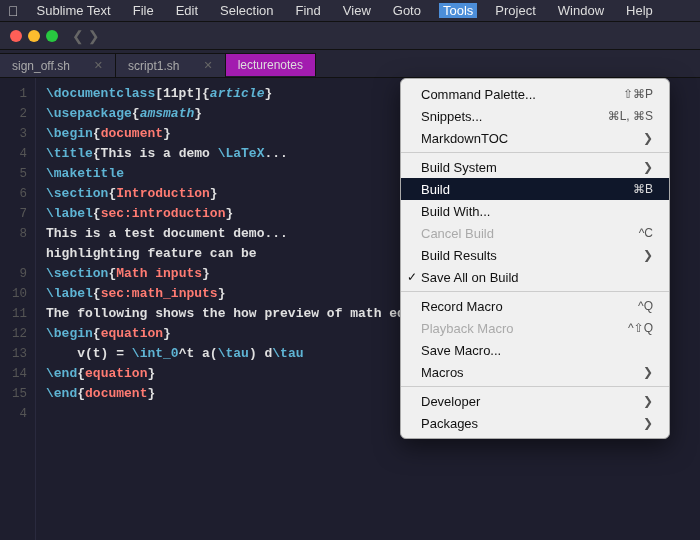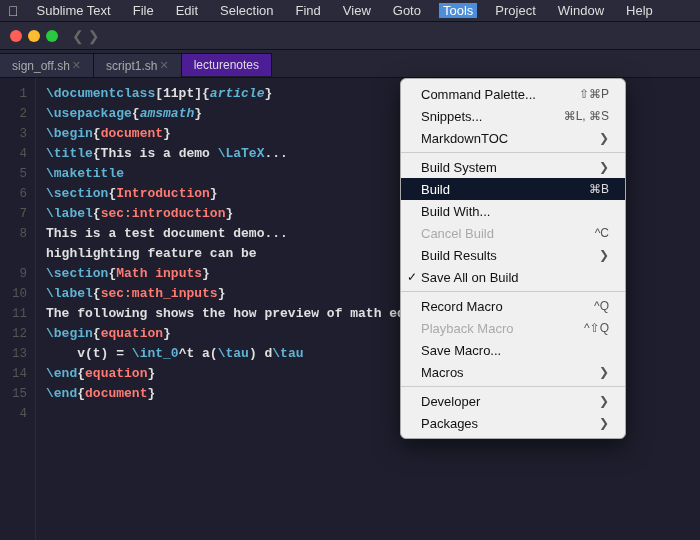--- a/index.html
+++ b/index.html
@@ -75,33 +75,33 @@
     .tabs {
       display: flex;
       background: #252535;
       height: 28px;
       align-items: flex-end;
       border-bottom: 1px solid #111;
     }
     .tab {
       display: flex;
       align-items: center;
-      gap: 2px;
+      gap: 24px;
       padding: 0 12px;
       height: 24px;
       background: #2e2e42;
       border-right: 1px solid #111;
       border-top: 1px solid #111;
       font-size: 12px;
       color: #aaa;
       cursor: pointer;
       position: relative;
     }
     .tab.active {
-      background: #4c1d95;
+      background: #a21caf;
       color: #ddd;
       border-bottom: 1px solid #1e1e2e;
     }
     .tab-close {
       font-size: 11px;
       color: #666;
       cursor: pointer;
     }
 
     
@@ -149,21 +149,21 @@
     .c-brg { color: #ff7b72; }          
     .c-italic { font-style: italic; color: #5eb4d4; }
     .c-white { color: #e0e0e0; }
     .c-yellow { color: #e0c97f; }
 
     
     .dropdown-menu {
       position: absolute;
       top: 0;
       left: 400px;
-      width: 226px;
+      width: 270px;
       background: #f0f0f0;
       border: 1px solid #aaa;
       border-radius: 6px;
       box-shadow: 0 8px 24px rgba(0,0,0,0.5);
       z-index: 100;
       padding: 4px 0;
       font-size: 13px;
     }
     .menu-item {
       display: flex;

